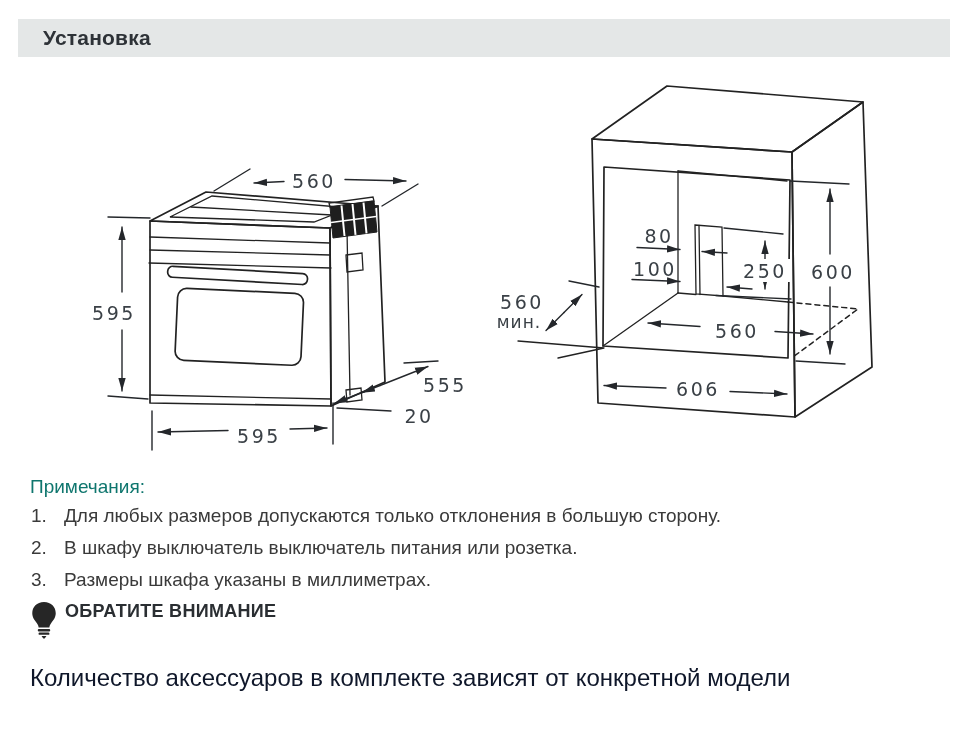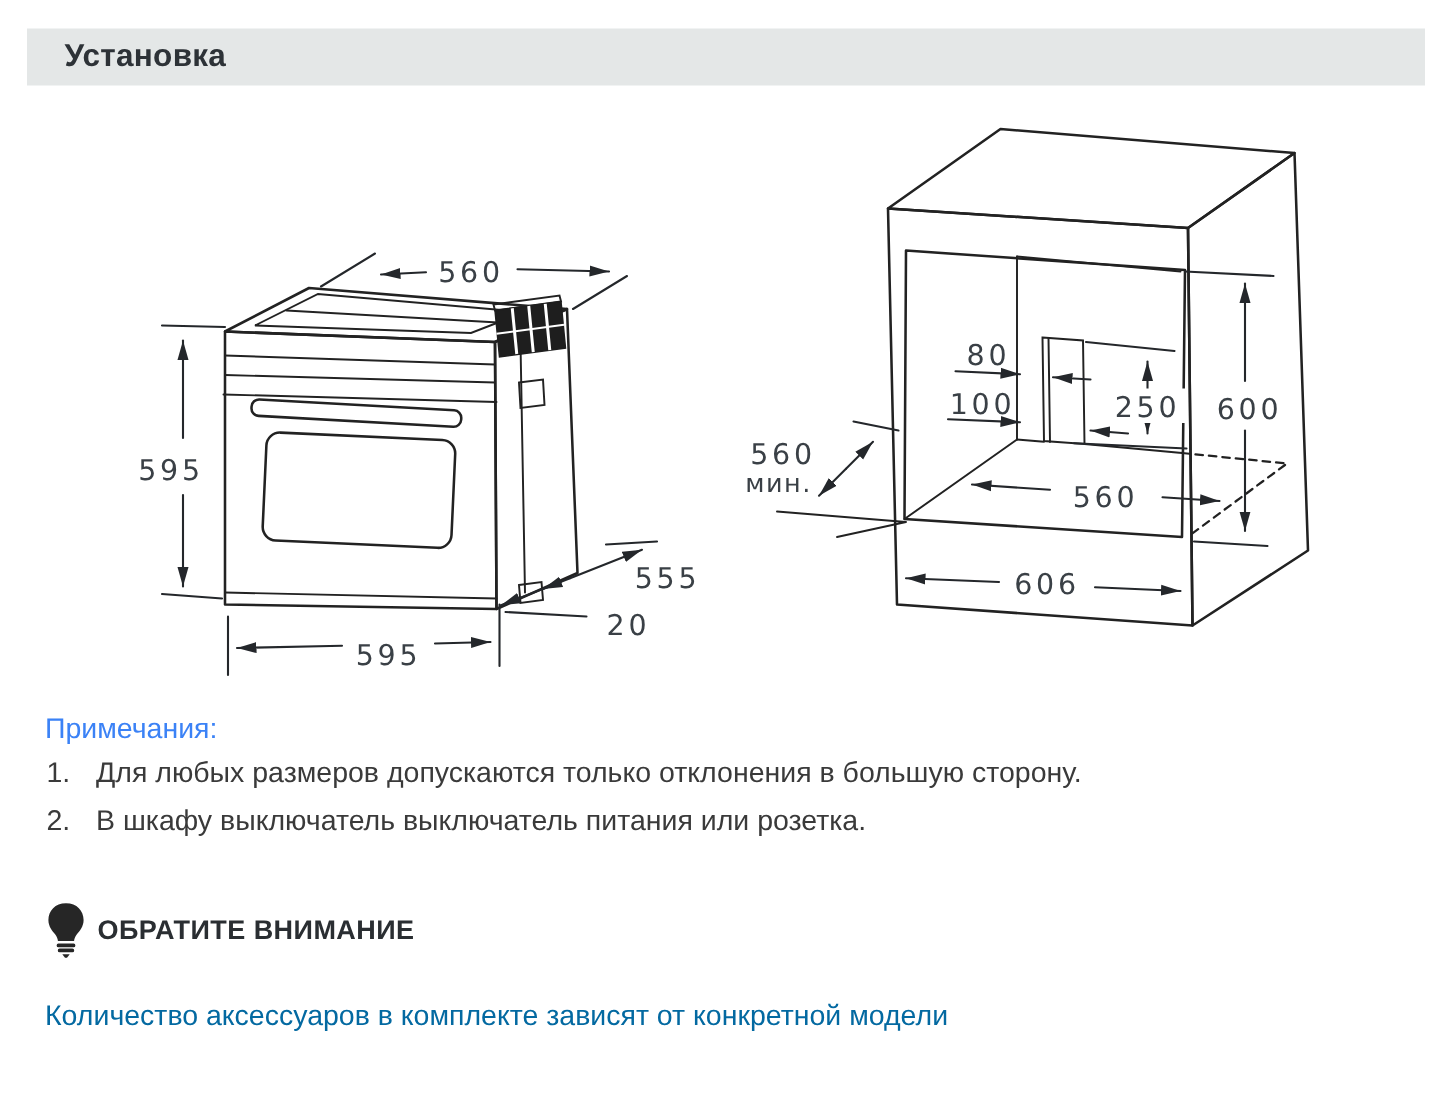--- a/index.html
+++ b/index.html
@@ -12,26 +12,26 @@
   svg.oven{left:80px;top:158px;width:400px;height:300px;}
   svg.cabinet{left:480px;top:78px;width:400px;height:348px;}
   .ln{stroke:#222222;stroke-width:1.7;fill:none;stroke-linejoin:round;stroke-linecap:round;}
   .thin{stroke:#222222;stroke-width:1.3;fill:none;stroke-linecap:round;}
   .dimln{stroke:#24272b;stroke-width:1.4;fill:none;stroke-linecap:round;}
   .dash{stroke:#222222;stroke-width:1.5;fill:none;stroke-dasharray:5,4;stroke-linecap:round;}
   .dim{font-family:"DejaVu Sans",sans-serif;font-size:19px;fill:#3a4046;
        letter-spacing:2.5px;text-anchor:middle;}
   .dim-small{font-family:"DejaVu Sans",sans-serif;font-size:17px;fill:#3a4046;
        letter-spacing:1px;text-anchor:middle;}
-  .notes-heading{position:absolute;left:30px;top:476px;font-size:19px;color:#3b82f6;}
+  .notes-heading{position:absolute;left:30px;top:476px;font-size:19px;color:#0f766e;}
   .note-item{position:absolute;left:31px;width:900px;font-size:19px;color:#3a3a3a;}
   .note-item .num{display:inline-block;width:33px;}
-  .attention{position:absolute;left:29px;top:601px;display:flex;align-items:center;}
+  .attention{position:absolute;left:29px;top:601px;display:flex;align-items:flex-start;}
   .attention-heading{font-size:18px;font-weight:bold;color:#2a2e32;margin-left:6px;letter-spacing:.3px;}
-  .closing{position:absolute;left:30px;top:663px;font-size:19px;line-height:29px;color:#0369a1;}
+  .closing{position:absolute;left:30px;top:663px;font-size:24px;line-height:29px;color:#0f172a;}
   .closing span{display:block;}
 </style>
 </head>
 <body>
 
 <div class="page">
 
   <div class="header-bar">
     <span class="header-title">Установка</span>
   </div>
@@ -175,20 +175,23 @@
   </svg>
 
   <div class="notes-heading">Примечания:</div>
 
   <div class="note-item" style="top:505px;">
     <span class="num">1.</span><span>Для любых размеров допускаются только отклонения в большую сторону.</span>
   </div>
   <div class="note-item" style="top:537px;">
     <span class="num">2.</span><span>В шкафу выключатель выключатель питания или розетка.</span>
   </div>
+  <div class="note-item" style="top:569px;">
+    <span class="num">3.</span><span>Размеры шкафа указаны в миллиметрах.</span>
+  </div>
 
   <div class="attention">
     <svg width="30" height="38" viewBox="0 0 26 34">
       <path d="M13,1 C6.5,1 2.5,5.5 2.5,11 C2.5,15 5,17.6 6.5,19.6 C7.6,21.1 8,22.2 8.2,23.6 L17.8,23.6 C18,22.2 18.4,21.1 19.5,19.6 C21,17.6 23.5,15 23.5,11 C23.5,5.5 19.5,1 13,1 Z" fill="#262626"></path>
       <path d="M8.5,26.2 L17.5,26.2 M9.2,29.2 L16.8,29.2" stroke="#262626" stroke-width="2.2" stroke-linecap="round" fill="none"></path>
       <path d="M10.8,31.4 L15.2,31.4 L13.6,33.6 L12.4,33.6 Z" fill="#262626"></path>
     </svg>
     <span class="attention-heading">ОБРАТИТЕ ВНИМАНИЕ</span>
   </div>
 

